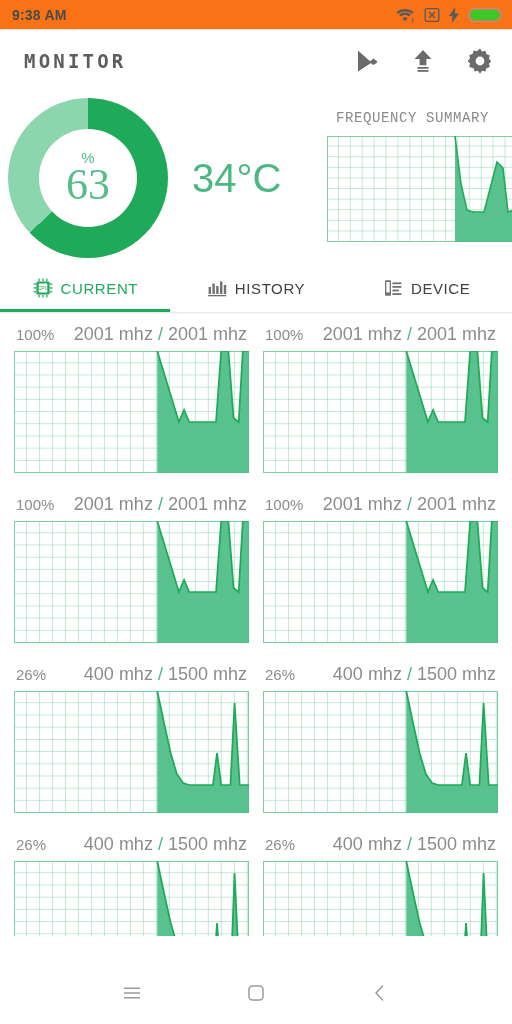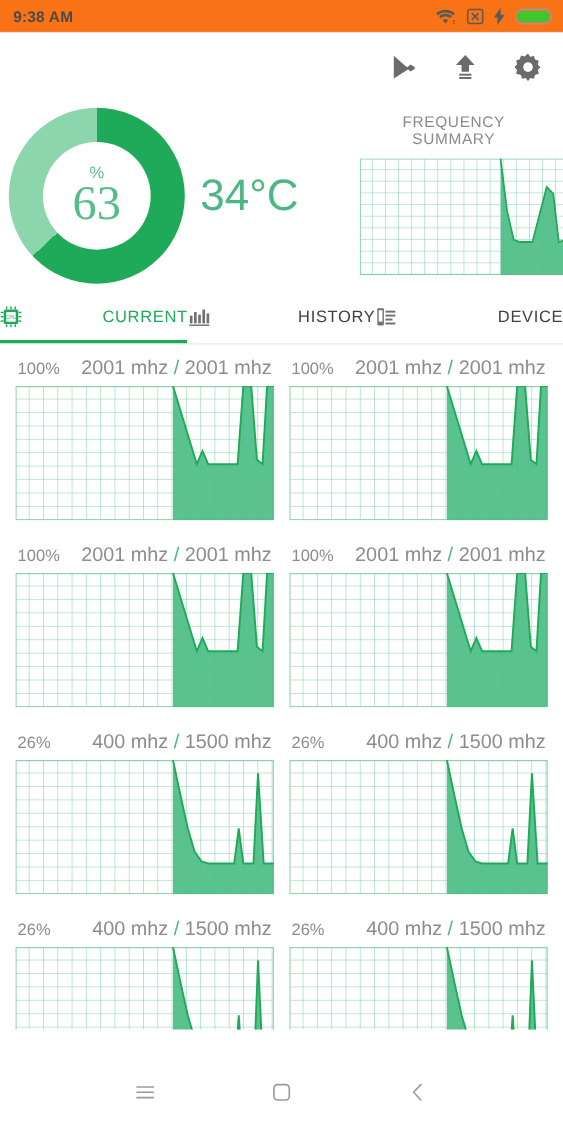--- a/index.html
+++ b/index.html
@@ -47,36 +47,36 @@
   }
   .gauge-hole{
     position:absolute; left:31px; top:31px; width:98px; height:98px;
     border-radius:50%; background:#fff;
     display:flex; flex-direction:column; align-items:center; justify-content:center;
   }
   .gauge-pct-sym{ font-size:15px; color:#57bd88; line-height:1; margin-bottom:-2px; }
   .gauge-value{ font-size:44px; color:#57bd88; line-height:1; font-weight:300;font-family:Liberation Serif, serif; }
   .temp{
     font-size:40px; color:#4cb782; font-weight:300;
-    margin-left:14px; white-space:nowrap;
-  }
-  .freq-summary{ margin-left:auto; width:171px; }
+    margin-left:24px; white-space:nowrap;
+  }
+  .freq-summary{ margin-left:auto; width:171px;font-family:Liberation Mono, monospace; }
   .freq-title{
     font-size:14px; color:#8a8a8a; letter-spacing:.6px;
     text-align:center; margin-bottom:10px;
   }
   .freq-chart{ width:214px; height:106px; }
 
   
   .tabs{
     display:flex; height:48px; align-items:center;
     position:relative; background:#fff;
   }
   .tab{
-    flex:1; display:flex; align-items:center; justify-content:space-between;
+    flex:1; display:flex; align-items:center; justify-content:center;
     gap:8px; height:100%; cursor:pointer;
   }
   .tab-label{ font-size:15px; letter-spacing:.6px; color:#404040; }
   .tab.active .tab-label{ color:#1faa59; }
   .tab-underline{
     position:absolute; bottom:0; left:0; width:170px; height:3px; background:#1faa59;
   }
   .tabs-shadow{ height:2px; width:100%;
     background:linear-gradient(#e7e7e7,#fbfbfb); }
 
@@ -126,20 +126,21 @@
       <path d="M6.2 0L0 9h3.4L3 16 10 6.4H6z" fill="#5a5a5a"></path>
     </svg>
     <svg class="ic" width="34" height="16" viewBox="0 0 34 16">
       <rect x="0.7" y="1.4" width="32.6" height="13.2" rx="6.6" fill="none" stroke="#9a9a9a" stroke-width="1.3"></rect>
       <rect x="2.3" y="3" width="29.4" height="10" rx="5" fill="#3ec72b"></rect>
     </svg>
   </div>
 </div>
 
 <div class="appbar">
+  <span class="app-title">MONITOR</span>
   <div class="appbar-actions">
     <svg width="26" height="26" viewBox="0 0 26 26">
       <path d="M4 2.6v20.8l14.2-9.1-3.6-2.3z" fill="#6b6b6b"></path>
       <path d="M19.2 10.6l3.3 2.1c.9.6.9 1.7 0 2.3l-3.3 2.1-3.6-3.2z" fill="#6b6b6b"></path>
     </svg>
     <svg width="26" height="26" viewBox="0 0 26 26">
       <path d="M13 2L4.5 11h5.1v6.2h6.8V11h5.1z" fill="#6b6b6b"></path>
       <rect x="7.5" y="19" width="11" height="1.8" fill="#6b6b6b"></rect>
       <rect x="7.5" y="22" width="11" height="1.8" fill="#6b6b6b"></rect>
     </svg>

